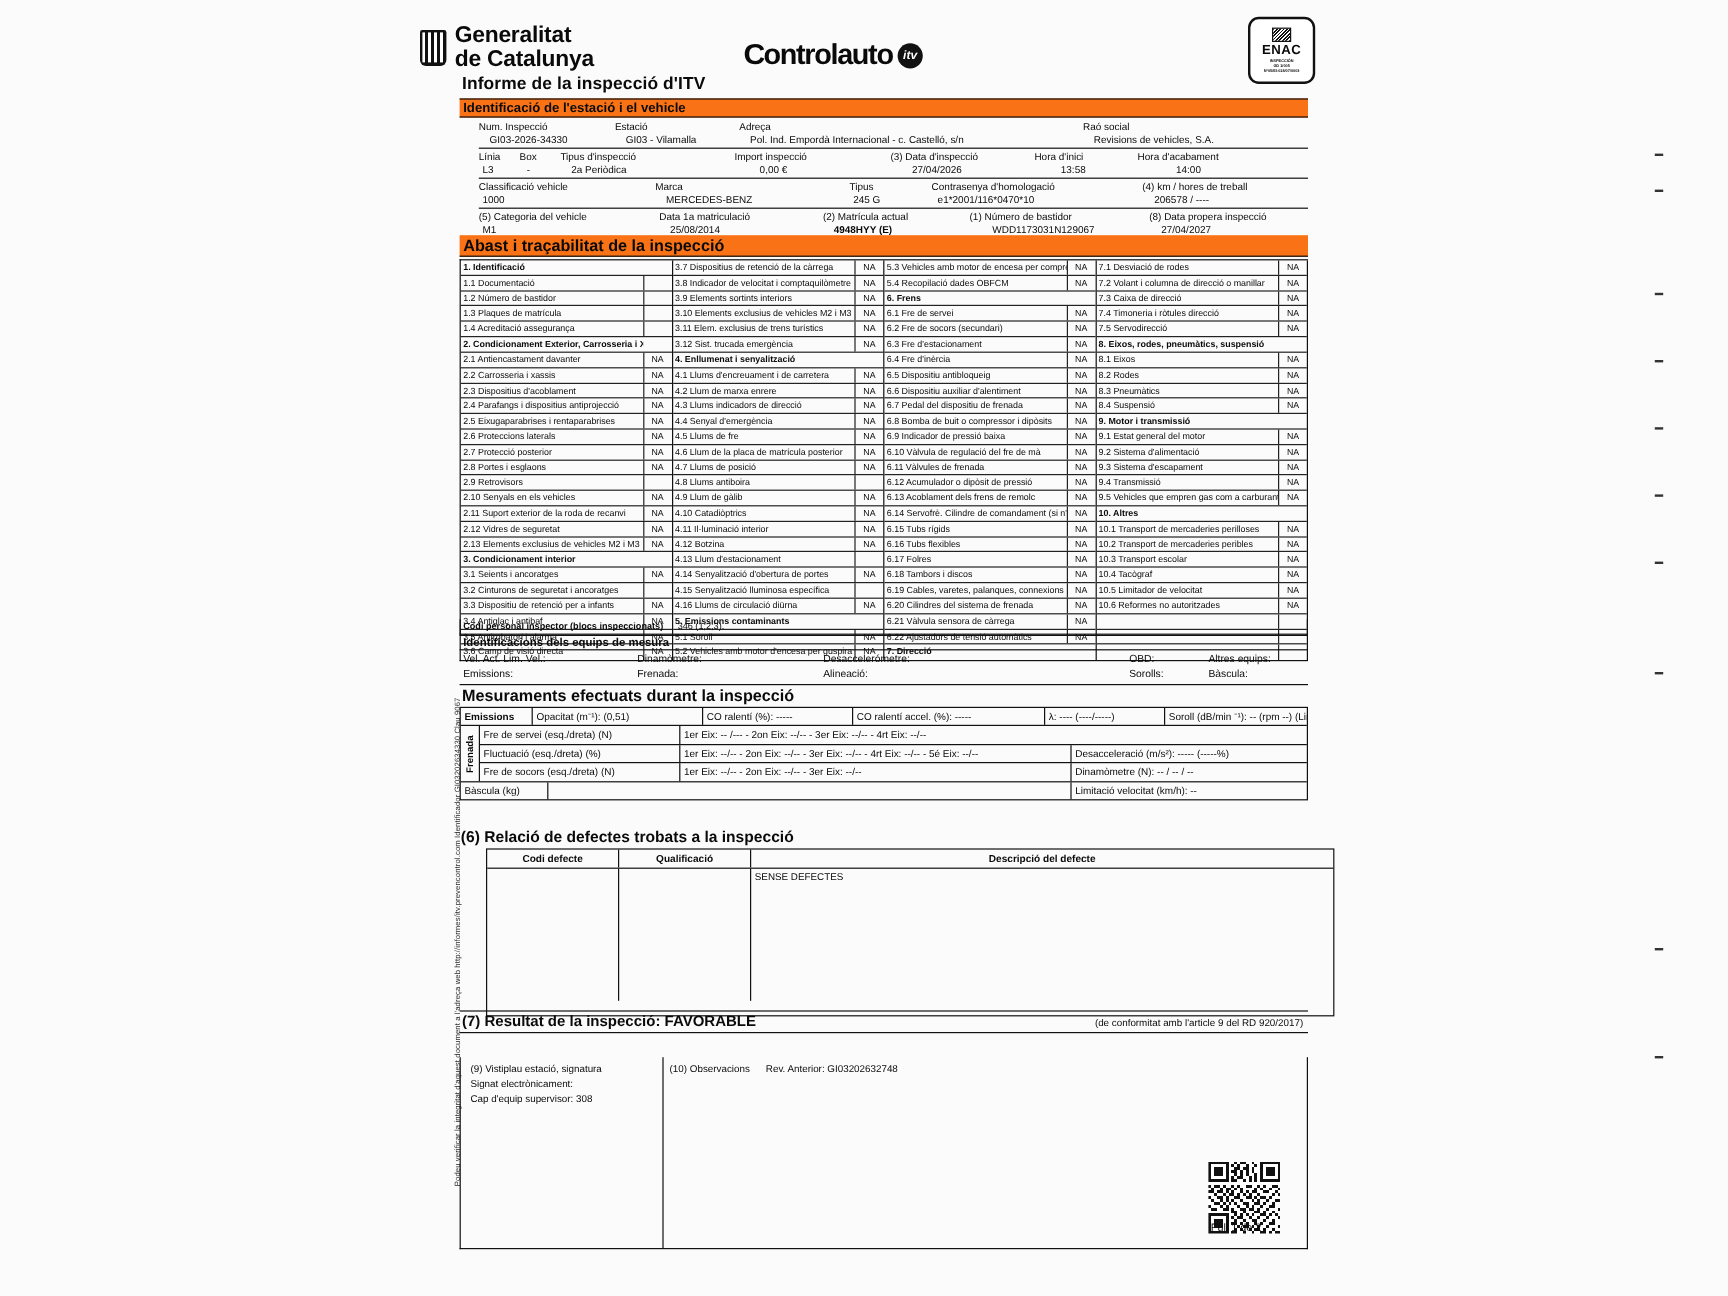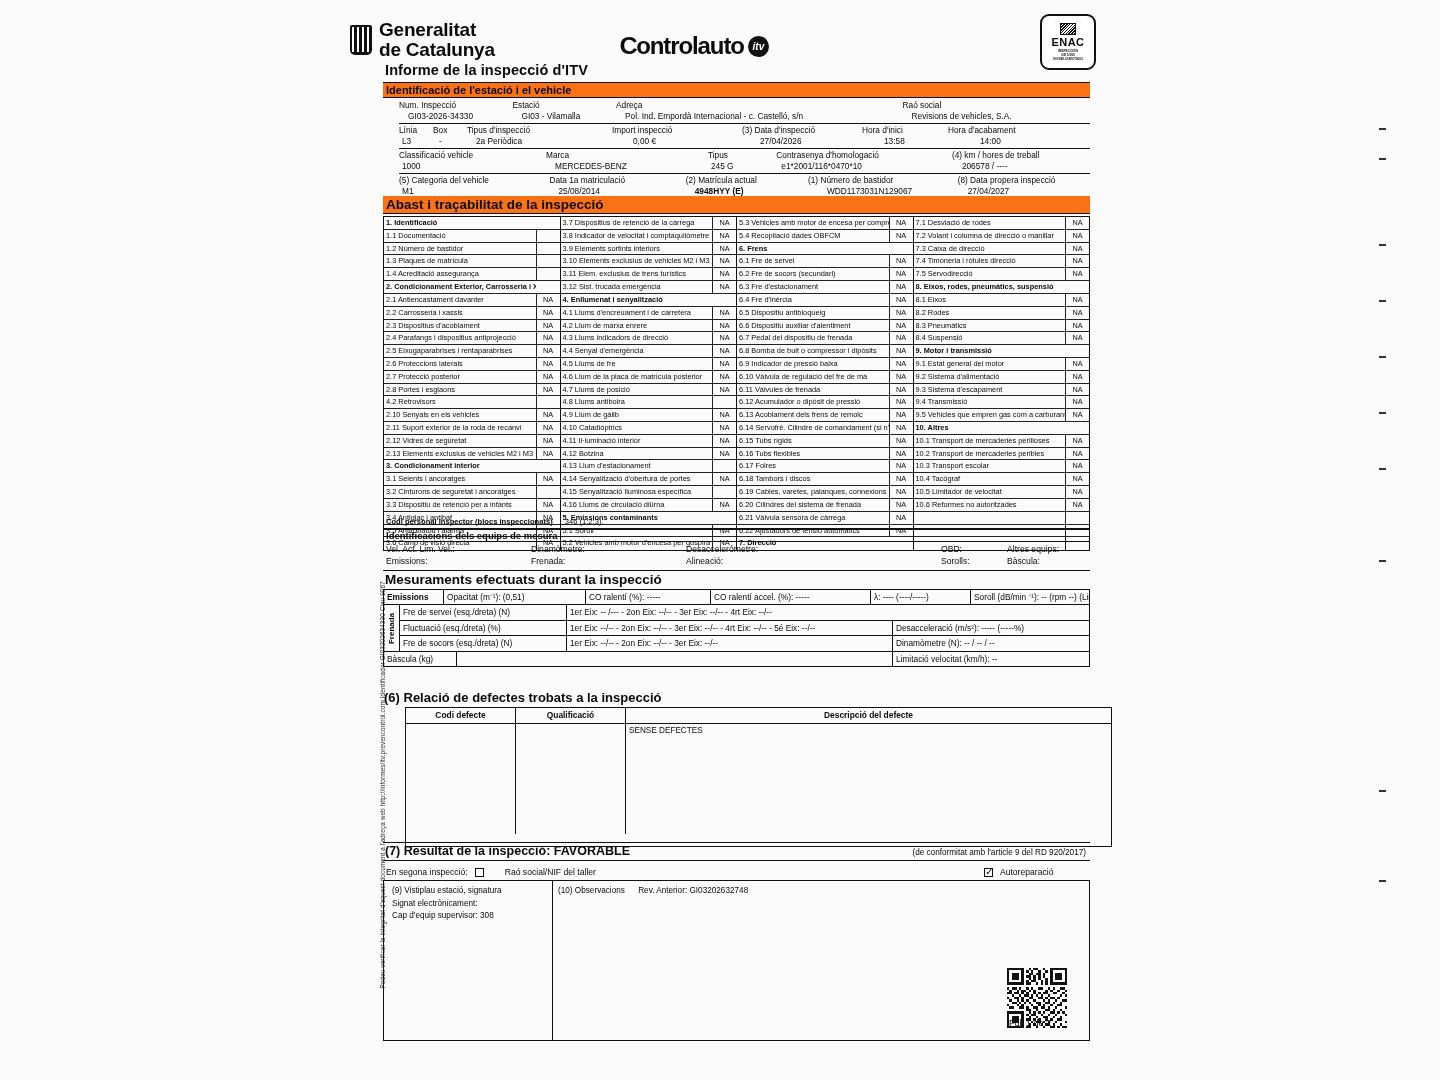--- a/index.html
+++ b/index.html
@@ -346,21 +346,21 @@
         </div>
         <div class="crow">
           <div class="cname">2.7 Protecció posterior</div>
           <div class="cna">NA</div>
         </div>
         <div class="crow">
           <div class="cname">2.8 Portes i esglaons</div>
           <div class="cna">NA</div>
         </div>
         <div class="crow">
-          <div class="cname">4.2 Retrovisors</div>
+          <div class="cname">2.9 Retrovisors</div>
           <div class="cna"></div>
         </div>
         <div class="crow">
           <div class="cname">2.10 Senyals en els vehicles</div>
           <div class="cna">NA</div>
         </div>
         <div class="crow">
           <div class="cname">2.11 Suport exterior de la roda de recanvi</div>
           <div class="cna">NA</div>
         </div>
@@ -802,27 +802,20 @@
   </div>
 
   <div class="res">
     <div class="res-main">
       <span>(7) Resultat de la inspecció:</span>
       <span>FAVORABLE</span>
     </div>
     <div class="res-note">(de conformitat amb l'article 9 del RD 920/2017)</div>
   </div>
 
-  <div class="sec2">
-    <span class="t">En segona inspecció:</span>
-    <span class="cbx"></span>
-    <span class="t" style="margin-left:14px">Raó social/NIF del taller</span>
-    <span class="cbx on" style="margin-left:388px"></span>
-    <span class="t">Autoreparació</span>
-  </div>
 
   <div class="sign">
     <div class="sign-l">
       <div class="sign-txt">(9) Vistiplau estació, signatura</div>
       <div class="sign-txt">Signat electrònicament:</div>
       <div class="sign-txt">Cap d'equip supervisor: 308</div>
     </div>
     <div class="sign-r">
       <div class="sign-txt">
         <span>(10) Observacions</span>

